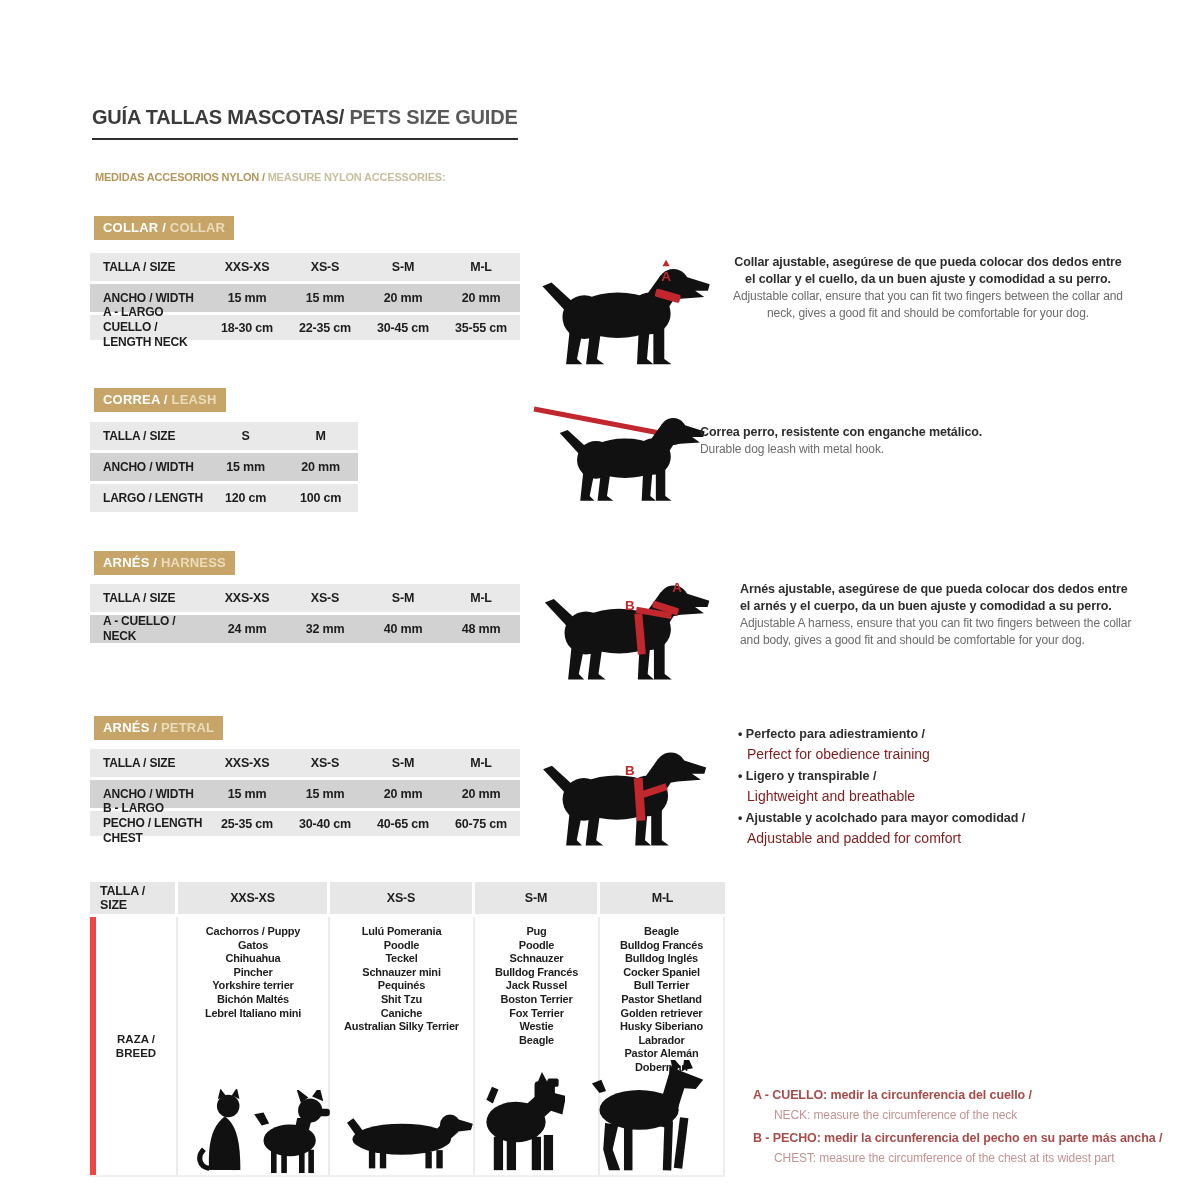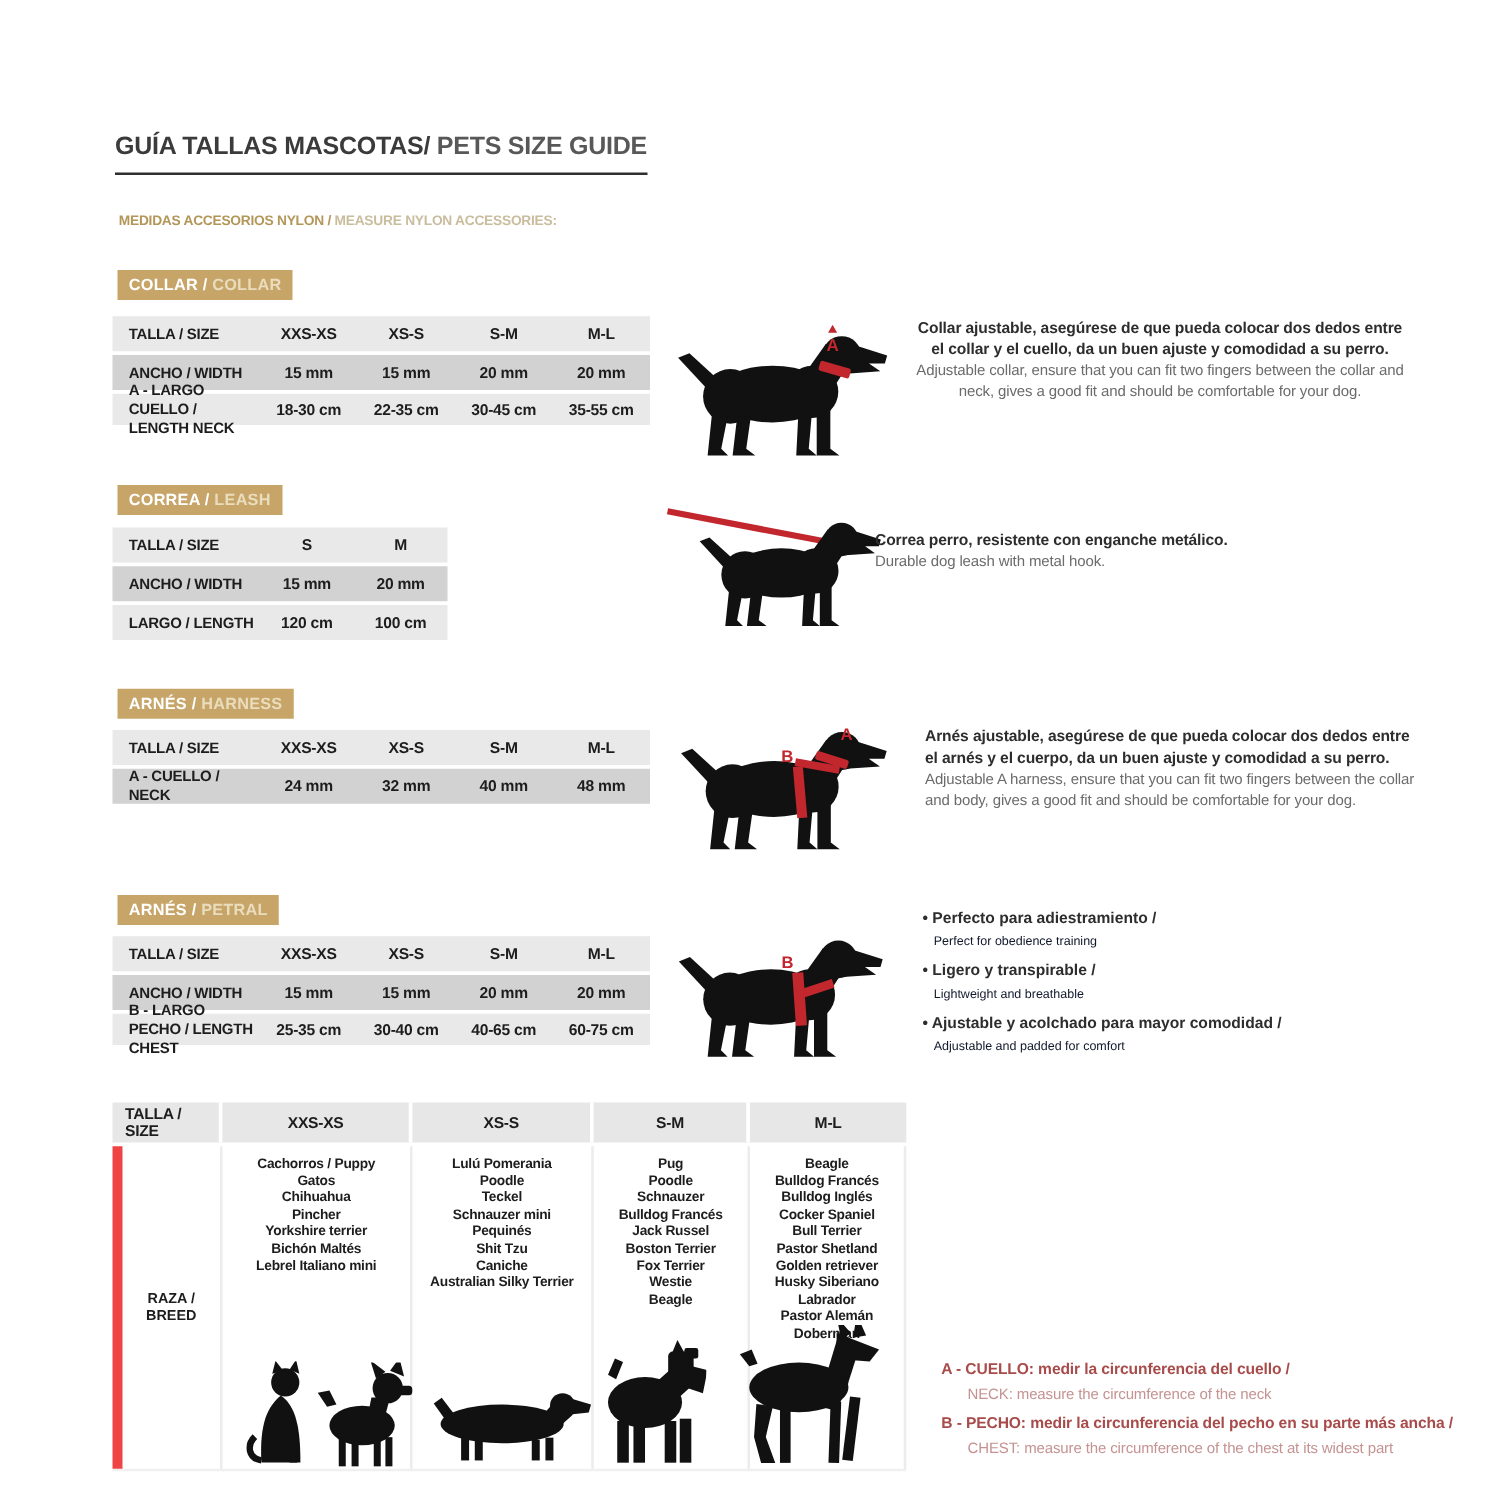--- a/index.html
+++ b/index.html
@@ -34,33 +34,33 @@
 
   
   .desc{position:absolute;width:392px;font-size:12.5px;line-height:17px;letter-spacing:-0.1px;}
   .desc .es{font-weight:700;color:#2d2d2d;}
   .desc .en{color:#6b6b6b;font-size:12px;}
 
   
   .bullets{position:absolute;left:738px;top:692px;width:410px;font-size:12.5px;line-height:20px;}
   .bullet-es{font-weight:700;color:#2d2d2d;}
   .bullet-es::before{content:"• ";}
-  .bullet-en{color:#0f172a;font-size:10px;padding-left:9px;margin-bottom:2px;}
+  .bullet-en{color:#7f1d1d;font-size:14px;padding-left:9px;margin-bottom:2px;}
 
   
   .breed-table{position:absolute;left:90px;top:850px;}
   .b-header{display:flex;height:32px;}
   .b-hcell{background:#e7e7e7;display:flex;align-items:center;justify-content:center;font-weight:700;
            font-size:12.5px;color:#1d1d1d;border-right:3px solid #fff;box-sizing:border-box;letter-spacing:-0.2px;}
   .b-hcell:last-child{border-right:none;}
   .b-hcell.first{justify-content:flex-start;padding-left:10px;}
   .bw0{width:88px;} .bw1{width:152px;} .bw2{width:145px;} .bw3{width:125px;} .bw4{width:125px;}
   .b-body{display:flex;height:258px;margin-top:3px;position:relative;border-bottom:2px solid #f0f0f0;}
   .b-col{box-sizing:border-box;border-right:2px solid #ececec;padding-top:8px;text-align:center;}
-  .b-col.first{border-left:8px solid #ef4444;display:flex;align-items:center;justify-content:center;padding-top:0;}
+  .b-col.first{border-left:6px solid #ef4444;display:flex;align-items:center;justify-content:center;padding-top:0;}
   .b-label{font-weight:700;font-size:11.5px;color:#1d1d1d;width:46px;text-align:center;line-height:14px;}
   .breed-line{font-weight:700;font-size:11px;line-height:13.6px;color:#1d1d1d;letter-spacing:-0.2px;}
 
   
   .notes{position:absolute;left:753px;top:1053px;width:430px;font-size:12.5px;line-height:20px;letter-spacing:-0.1px;}
   .note-bold{font-weight:700;color:#a84c4b;}
   .note-light{color:#c49392;font-size:12px;margin-left:21px;margin-bottom:3px;}
 
   
   svg{display:block;}

